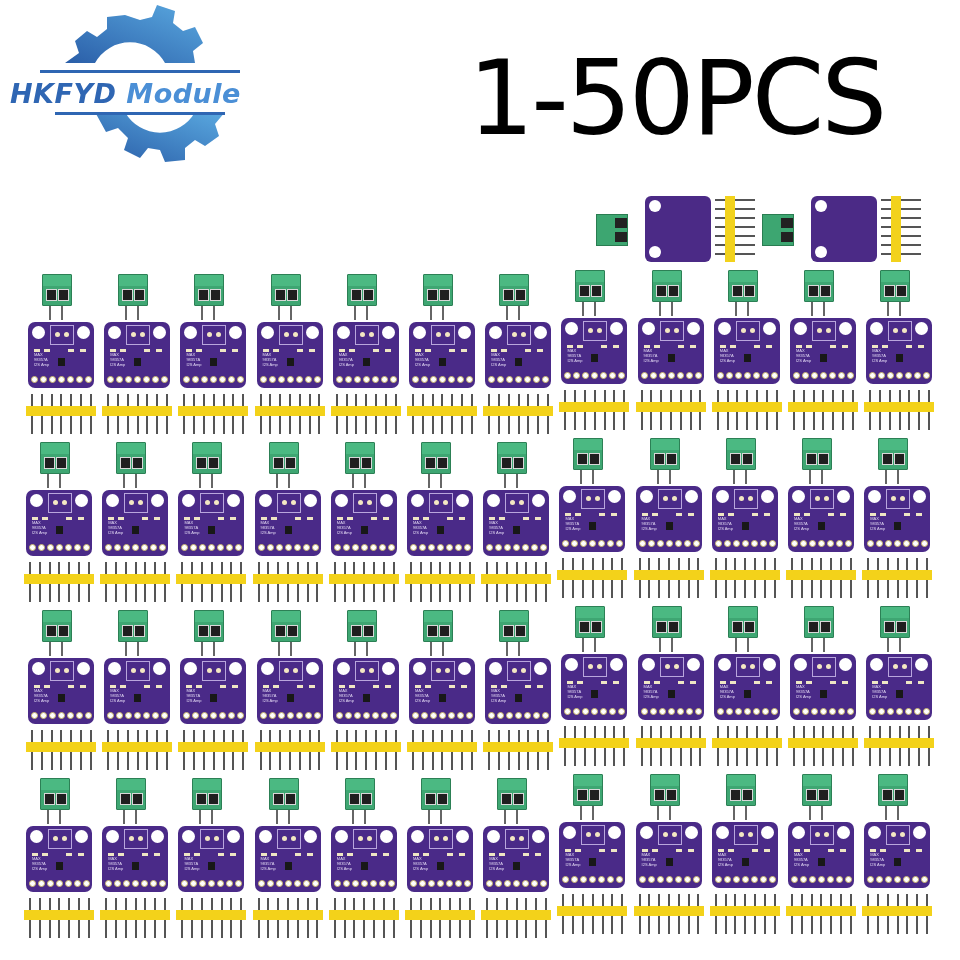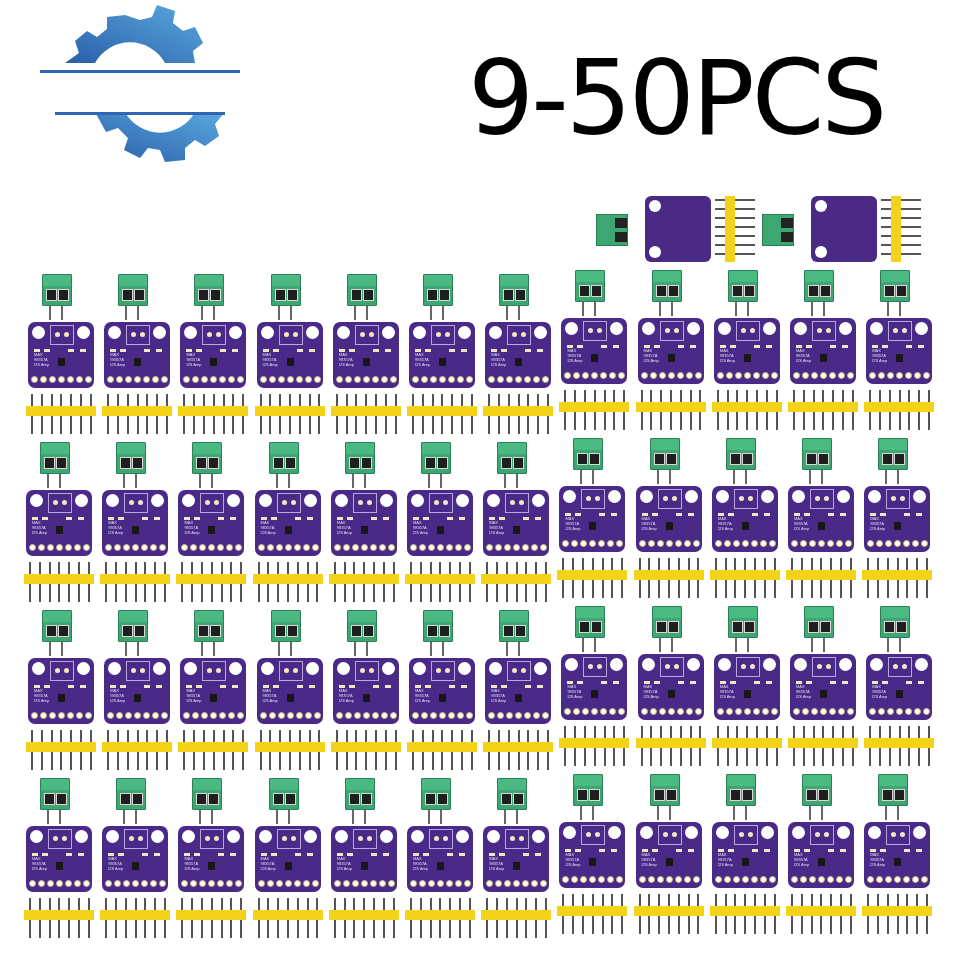--- a/index.html
+++ b/index.html
@@ -43,23 +43,24 @@
       <linearGradient id="g1" x1="0" y1="1" x2="1" y2="0">
         <stop offset="0" stop-color="#2a5ea8"></stop>
         <stop offset="1" stop-color="#5aa9e0"></stop>
       </linearGradient>
     </defs>
     <path d="M140 20 l12 -3 l5 -12 l18 6 l-2 12 l10 8 l12 -4 l8 16 l-10 8 l2 12 l-30 0 a40 40 0 0 0 -70 0 l-30 0 l14 -10 l-4 -12 l12 -10 l10 6 l10 -8 l0 -12 l18 -2 z" fill="url(#g1)"></path>
     <path d="M95 112 l30 0 a40 40 0 0 0 70 0 l30 0 l-10 12 l4 12 l-14 10 l-10 -6 l-10 8 l0 12 l-20 2 l-5 -12 l-12 -2 l-8 10 l-16 -8 l4 -12 l-10 -10 l-12 4 z" fill="url(#g1)"></path>
     <rect x="40" y="70" width="200" height="3" fill="#2f66b3"></rect>
     <rect x="55" y="112" width="170" height="3" fill="#2f66b3"></rect>
   </svg>
+  <div class="logo-text"><span>HKFYD</span> <span class="b">Module</span></div>
 </div>
 
-<div class="title">9-50PCS</div>
+<div class="title">1-50PCS</div>
 
 <div class="side-mods" id="side-mods">
     <div class="smod" style="left: 0px;">
       <div class="term">
         <i style="top:3px"></i>
         <i style="top:17px"></i>
       </div>
       <div class="board">
         <div class="h" style="left:4px;top:4px"></div>
         <div class="h" style="left:4px;bottom:4px"></div>

